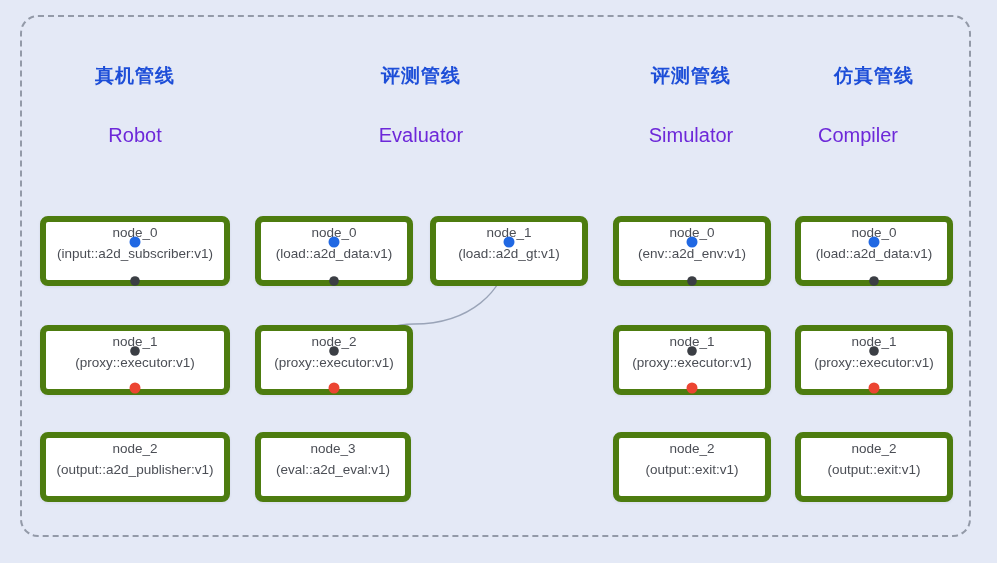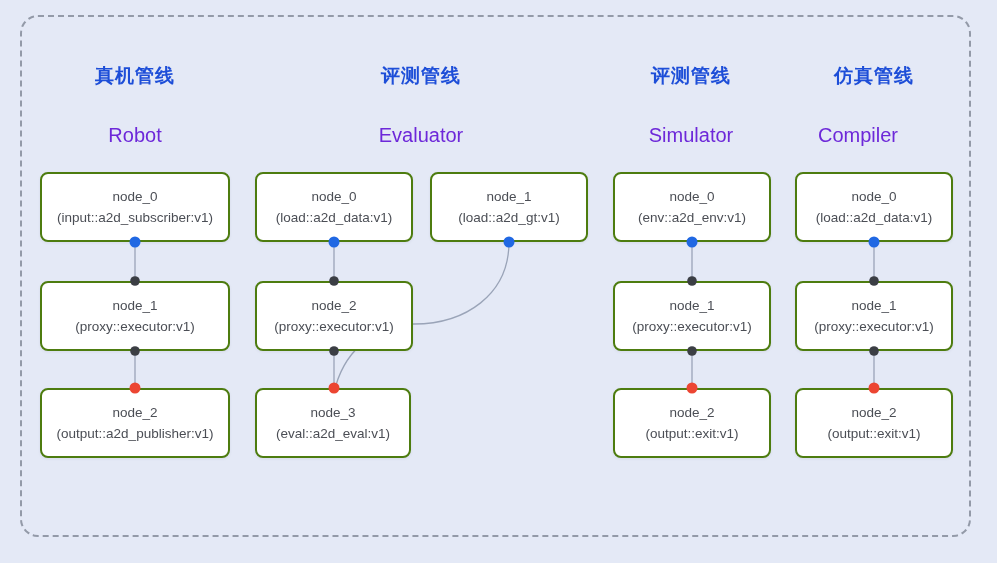--- a/index.html
+++ b/index.html
@@ -29,28 +29,28 @@
     left: 0;
     top: 0;
     pointer-events: none;
   }
   .edges-layer { z-index: 1; }
   .card {
     position: absolute;
     z-index: 2;
     height: 70px;
     background: #ffffff;
-    border: 2px solid #4d7c0f;
+    border: 6px solid #4d7c0f;
     border-radius: 8px;
     box-shadow: 0 1px 3px rgba(60, 70, 100, 0.08);
     display: flex;
     flex-direction: column;
     align-items: center;
-    justify-content: center;
     box-sizing: border-box;
+    margin-top: 44px;
   }
   .ports-layer { z-index: 3; }
   .nname, .ntype {
     color: #4b4e55;
     font-size: 13.5px;
     line-height: 21px;
     white-space: nowrap;
     text-align: center;
   }
   .ptitle {

